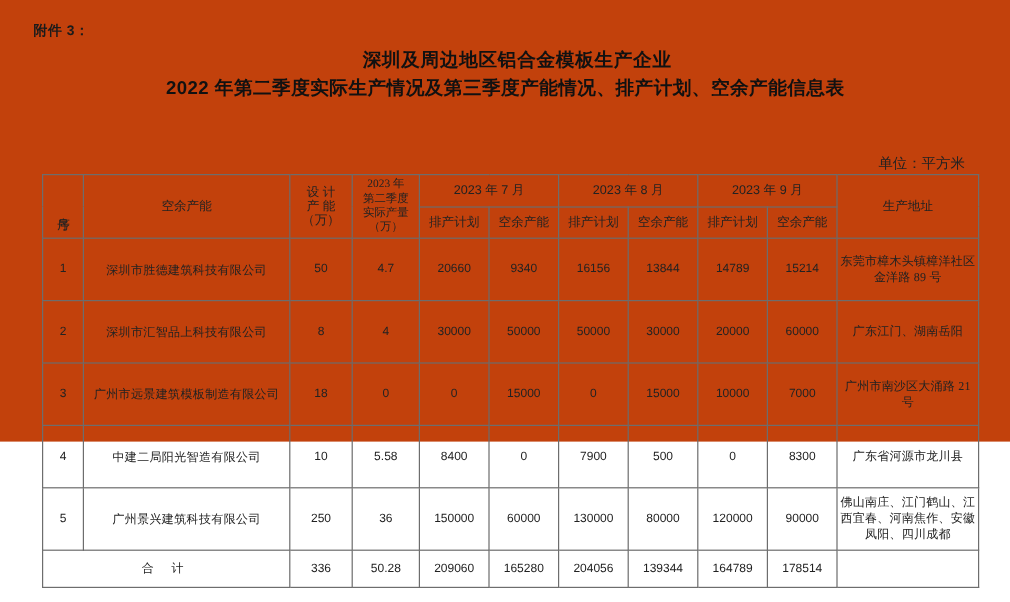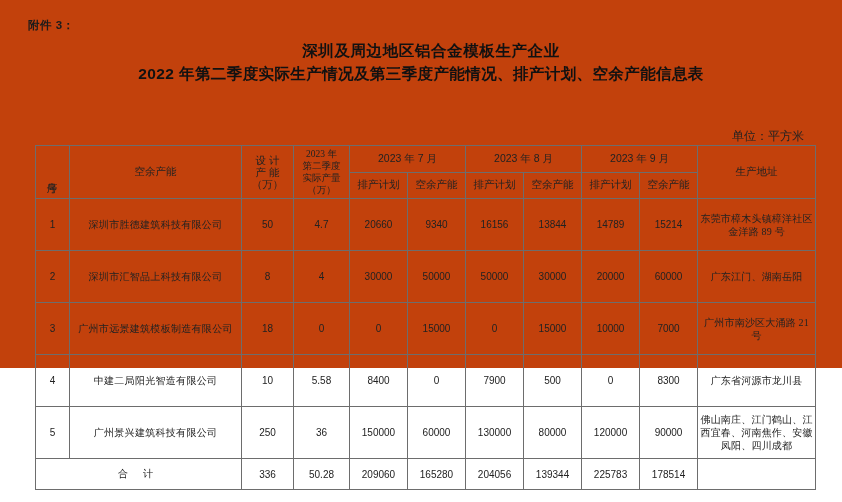--- a/index.html
+++ b/index.html
@@ -249,21 +249,21 @@
         <td class="cell-addr">佛山南庄、江门鹤山、江西宜春、河南焦作、安徽凤阳、四川成都</td>
       </tr>
       <tr class="total-row">
         <td colspan="2" class="total-label">合 计</td>
         <td class="cell-num">336</td>
         <td class="cell-num">50.28</td>
         <td class="cell-num">209060</td>
         <td class="cell-num">165280</td>
         <td class="cell-num">204056</td>
         <td class="cell-num">139344</td>
-        <td class="cell-num">225783</td>
+        <td class="cell-num">164789</td>
         <td class="cell-num">178514</td>
         <td class="cell-num"></td>
       </tr>
     </tbody>
   </table>
 
 
 </div>
 
 </body></html>

